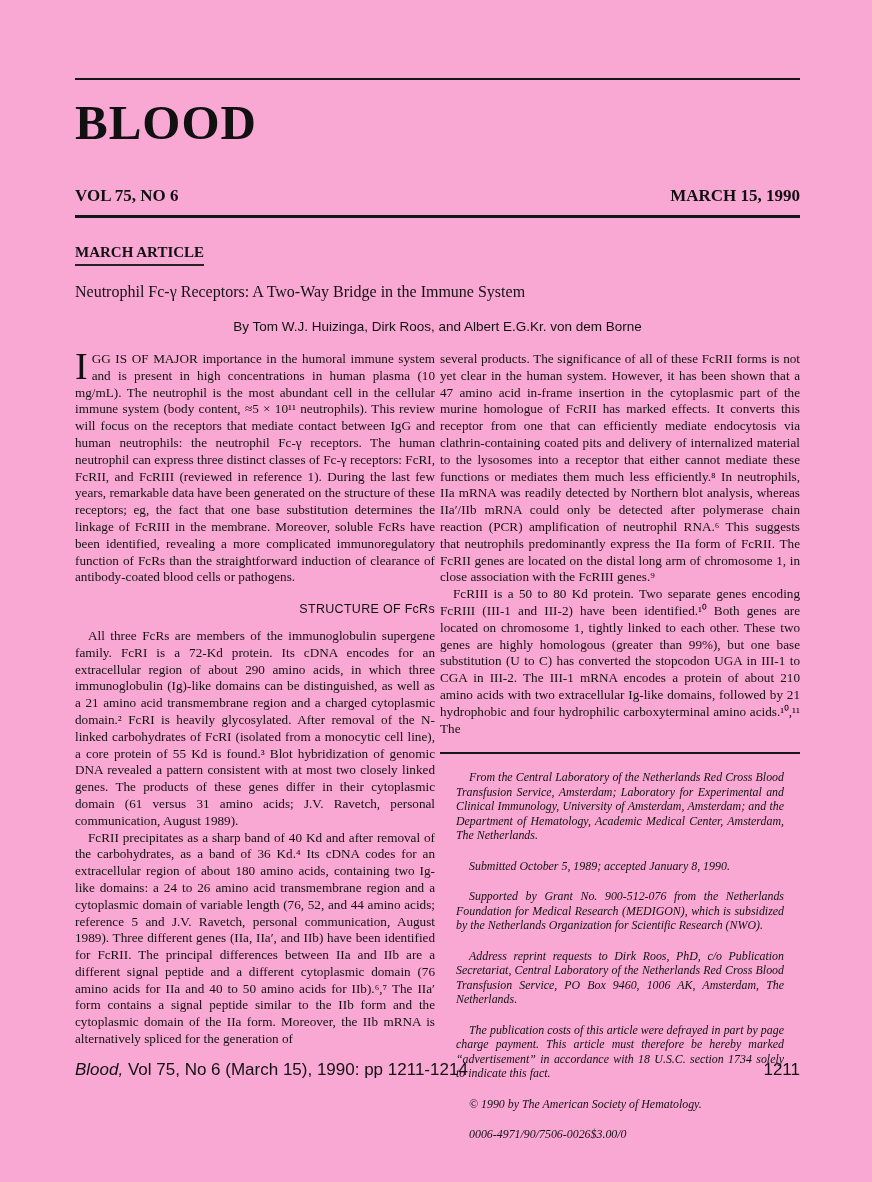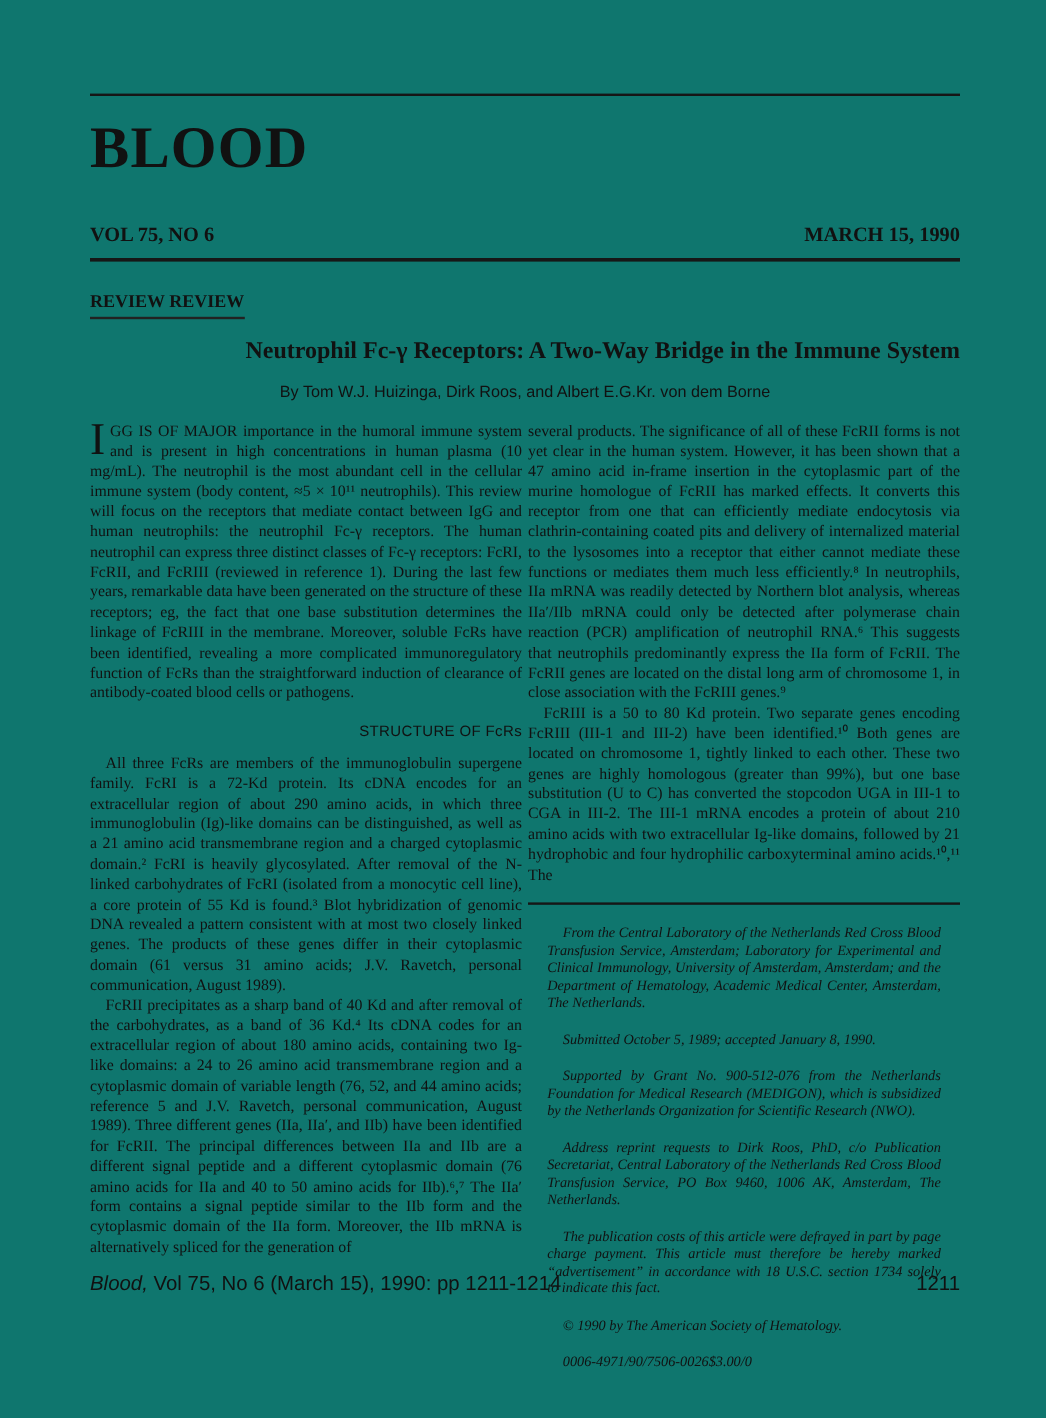--- a/index.html
+++ b/index.html
@@ -1,20 +1,20 @@
 <!DOCTYPE html>
 <html><head>
 <meta charset="utf-8">
 <style>
   html, body { margin:0; padding:0; background:#e8e8e4; }
   .page {
     position:relative;
     width:872px; height:1182px;
     margin:0 auto;
-    background:#0f766e;
+    background:#f9a8d4;
     color:#111;
     font-family:"Liberation Serif", serif;
     box-sizing:border-box;
     padding:0 72px 0 75px;
     overflow:hidden;
   }
   
   .top-rule { border-top:2px solid #161616; margin-top:78px; }
   .masthead-row { display:flex; justify-content:space-between; align-items:flex-start; margin-top:18px; }
   .journal-name {
@@ -31,22 +31,22 @@
   }
   .mid-rule { border-top:3px solid #161616; margin-top:9px; }
 
   
   .section-label {
     display:inline-block; margin-top:26px;
     font-weight:bold; font-size:15px;
     border-bottom:2px solid #222; padding-bottom:3px;
   }
   .article-title {
-    margin:14px 0 0 0; text-align:right;
-    font-size:20px; font-weight:bold; line-height:24px;
+    margin:14px 0 0 0; text-align:left;
+    font-size:16px; font-weight:normal; line-height:24px;
   }
   .byline {
     margin-top:15px; text-align:center;
     font-family:"Liberation Sans", sans-serif; font-size:13.5px;
   }
 
   
   .columns { display:flex; gap:5px; margin-top:17px; }
   .col { flex:1; font-size:13.2px; line-height:16.8px; }
   .col p { margin:0; text-align:justify; }
@@ -82,21 +82,21 @@
   </div>
 
   <div class="vol-row">
     <span>VOL 75, NO 6</span>
     <span>MARCH 15, 1990</span>
   </div>
 
   <div class="mid-rule"></div>
 
   <div>
-    <span class="section-label">REVIEW REVIEW</span>
+    <span class="section-label">MARCH ARTICLE</span>
     <h1 class="article-title">Neutrophil Fc-γ Receptors: A Two-Way Bridge in the Immune System</h1>
     <div class="byline">By Tom W.J. Huizinga, Dirk Roos, and Albert E.G.Kr. von dem Borne</div>
   </div>
 
   <div class="columns">
 
     <div class="col">
       <p class="dropcap-para">IGG IS OF MAJOR importance in the humoral immune system and is present in high concentrations in human plasma (10 mg/mL). The neutrophil is the most abundant cell in the cellular immune system (body content, ≈5 × 10¹¹ neutrophils). This review will focus on the receptors that mediate contact between IgG and human neutrophils: the neutrophil Fc-γ receptors. The human neutrophil can express three distinct classes of Fc-γ receptors: FcRI, FcRII, and FcRIII (reviewed in reference 1). During the last few years, remarkable data have been generated on the structure of these receptors; eg, the fact that one base substitution determines the linkage of FcRIII in the membrane. Moreover, soluble FcRs have been identified, revealing a more complicated immunoregulatory function of FcRs than the straightforward induction of clearance of antibody-coated blood cells or pathogens.</p>
       <div class="col-heading">STRUCTURE OF FcRs</div>
       <p class="indent">All three FcRs are members of the immunoglobulin supergene family. FcRI is a 72-Kd protein. Its cDNA encodes for an extracellular region of about 290 amino acids, in which three immunoglobulin (Ig)-like domains can be distinguished, as well as a 21 amino acid transmembrane region and a charged cytoplasmic domain.² FcRI is heavily glycosylated. After removal of the N-linked carbohydrates of FcRI (isolated from a monocytic cell line), a core protein of 55 Kd is found.³ Blot hybridization of genomic DNA revealed a pattern consistent with at most two closely linked genes. The products of these genes differ in their cytoplasmic domain (61 versus 31 amino acids; J.V. Ravetch, personal communication, August 1989).</p>

